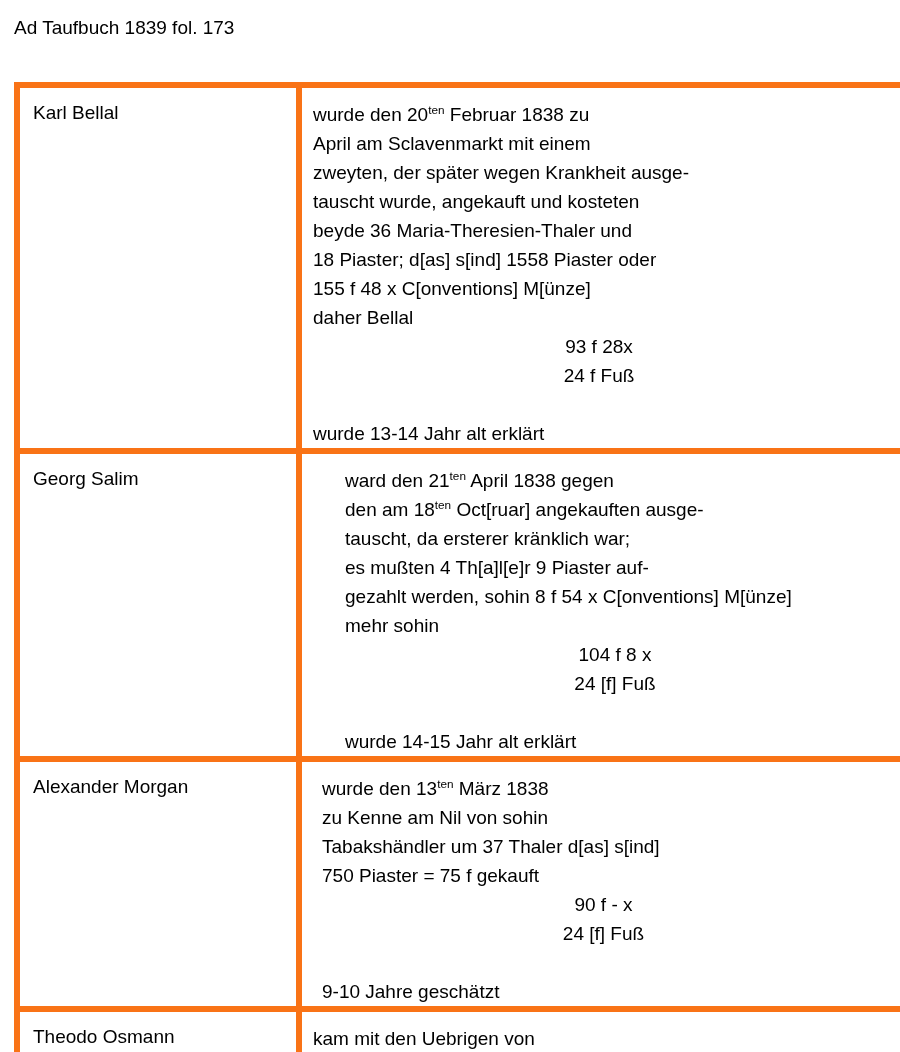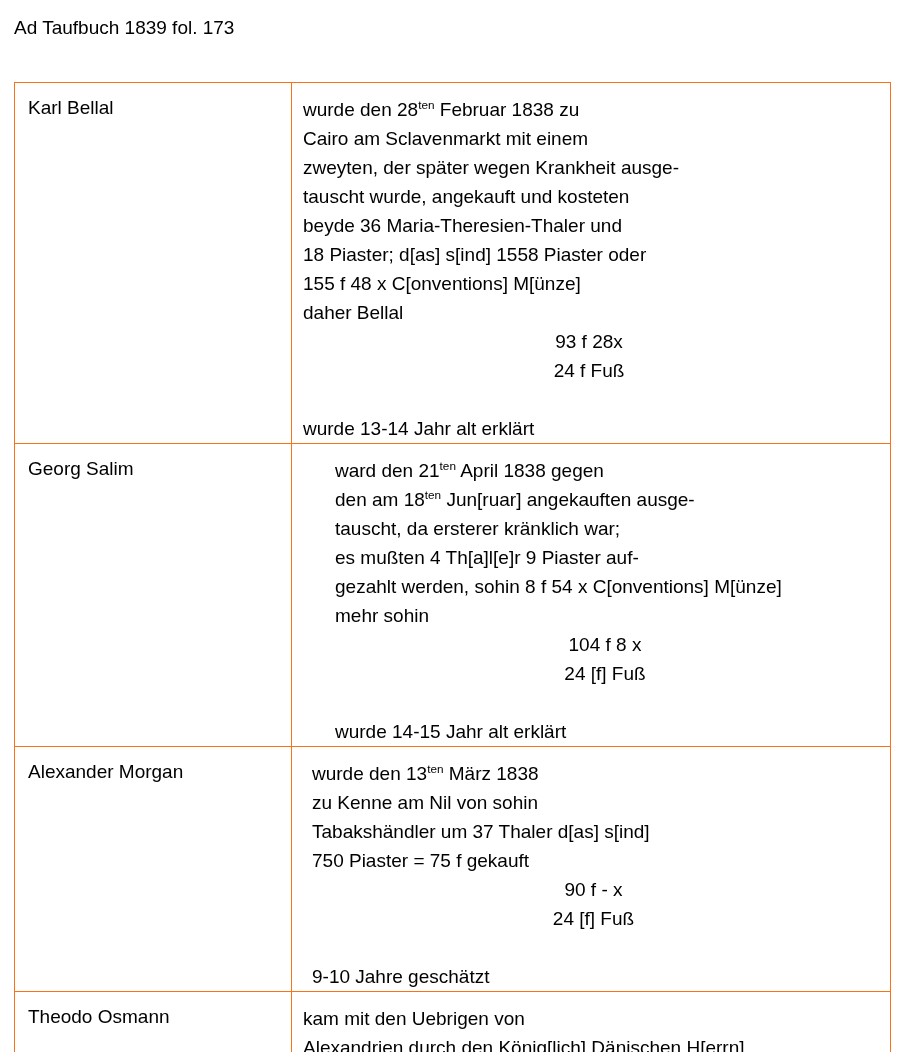--- a/index.html
+++ b/index.html
@@ -32,21 +32,21 @@
   }
   .register-table {
     position: absolute;
     left: 14px;
     top: 82px;
     width: 874px;
     border-collapse: collapse;
     table-layout: fixed;
   }
   .register-table > tbody > tr > td {
-    border: 1px solid #f97316;
+    border: 6px solid #f97316;
     padding: 0;
     vertical-align: top;
   }
   .col-name {
     width: 276px;
   }
   .col-entry {
     width: 598px;
   }
   .name-cell-inner {
@@ -104,22 +104,22 @@
 
   <table class="register-table">
     <tbody>
 
       <tr class="row-1">
         <td class="col-name">
           <div class="name-cell-inner">Karl Bellal</div>
         </td>
         <td class="col-entry">
           <div class="entry-cell-inner">
-            <div class="entry-line"><span>wurde den 28</span><sup>ten</sup><span> Februar 1838 zu</span></div>
-            <div class="entry-line">Cairo am Sclavenmarkt mit einem</div>
+            <div class="entry-line"><span>wurde den 20</span><sup>ten</sup><span> Februar 1838 zu</span></div>
+            <div class="entry-line">April am Sclavenmarkt mit einem</div>
             <div class="entry-line">zweyten, der später wegen Krankheit ausge-</div>
             <div class="entry-line">tauscht wurde, angekauft und kosteten</div>
             <div class="entry-line">beyde 36 Maria-Theresien-Thaler und</div>
             <div class="entry-line">18 Piaster; d[as] s[ind] 1558 Piaster oder</div>
             <div class="entry-line">155 f 48 x C[onventions] M[ünze]</div>
             <div class="entry-line">daher Bellal</div>
             <div class="amounts">
               <div class="amount-line">93 f 28x</div>
               <div class="amount-line">24 f Fuß</div>
             </div>
@@ -129,21 +129,21 @@
         </td>
       </tr>
 
       <tr class="row-2">
         <td class="col-name">
           <div class="name-cell-inner">Georg Salim</div>
         </td>
         <td class="col-entry">
           <div class="entry-cell-inner">
             <div class="entry-line"><span>ward den 21</span><sup>ten</sup><span> April 1838 gegen</span></div>
-            <div class="entry-line"><span>den am 18</span><sup>ten</sup><span> Jun[ruar] angekauften ausge-</span></div>
+            <div class="entry-line"><span>den am 18</span><sup>ten</sup><span> Oct[ruar] angekauften ausge-</span></div>
             <div class="entry-line">tauscht, da ersterer kränklich war;</div>
             <div class="entry-line">es mußten 4 Th[a]l[e]r 9 Piaster auf-</div>
             <div class="entry-line">gezahlt werden, sohin 8 f 54 x C[onventions] M[ünze]</div>
             <div class="entry-line">mehr sohin</div>
             <div class="amounts">
               <div class="amount-line">104 f 8 x</div>
               <div class="amount-line">24 [f] Fuß</div>
             </div>
             <div class="spacer-line"></div>
             <div class="closing-line">wurde 14-15 Jahr alt erklärt</div>

